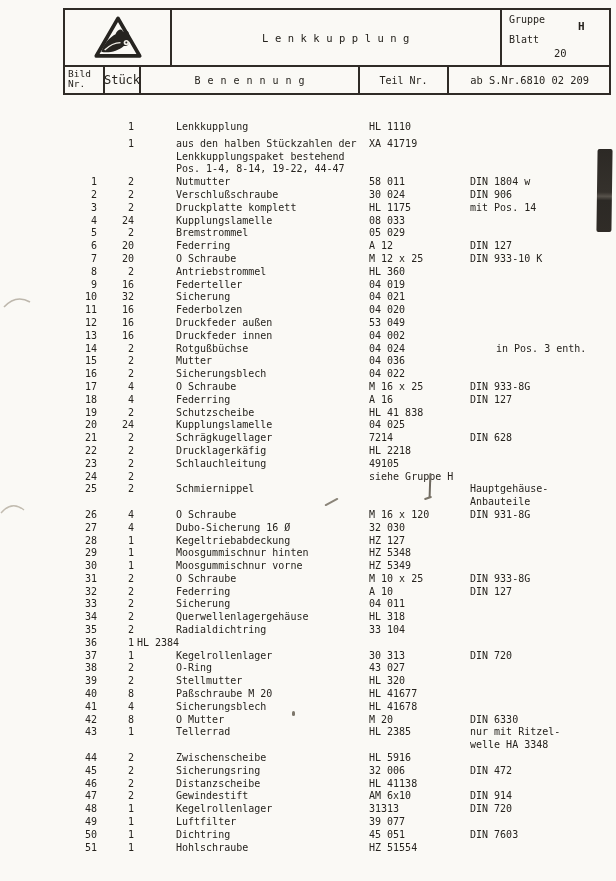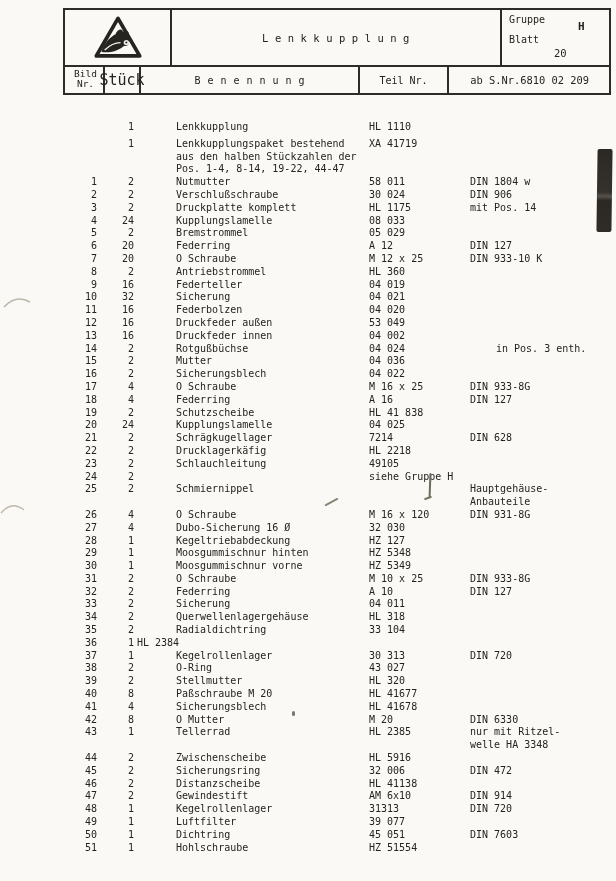--- a/index.html
+++ b/index.html
@@ -11,30 +11,30 @@
     font-family:"DejaVu Sans Mono","Liberation Mono",monospace;
     color:#26231e;
   }
   
   .hdr{
     position:absolute;left:63px;top:8px;width:548px;height:87px;
     border:2px solid #2f2b26;box-sizing:border-box;background:#faf9f5;
   }
   .hdr-row1{display:grid;grid-template-columns:107px 330px 1fr;height:55px;border-bottom:2px solid #2f2b26;}
   .hdr-row2{display:grid;grid-template-columns:40px 36px 219px 89px 1fr;height:26px;}
-  .hdr-row1>div,.hdr-row2>div{box-sizing:border-box;position:relative;text-align:center;}
+  .hdr-row1>div,.hdr-row2>div{box-sizing:border-box;position:relative;}
   .hdr-row1>div:not(:last-child),.hdr-row2>div:not(:last-child){border-right:2px solid #2f2b26;}
   .cell-title{display:flex;align-items:center;justify-content:center;}
   .title-text{font-size:10.5px;letter-spacing:6.5px;padding-left:6px;white-space:pre;}
   .gruppe-label{position:absolute;left:7px;top:4px;font-size:10px;}
   .gruppe-value{position:absolute;left:76px;top:10px;font-size:11px;font-weight:bold;}
   .blatt-label{position:absolute;left:7px;bottom:20px;font-size:10px;}
   .blatt-value{position:absolute;left:52px;bottom:6px;font-size:10.5px;}
   .cell-bild{font-size:9.5px;line-height:10px;padding:2px 0 0 3px;}
-  .cell-stueck{display:flex;align-items:center;justify-content:center;font-size:15px;}
+  .cell-stueck{display:flex;align-items:center;justify-content:center;font-size:12px;}
   .cell-benhdr{display:flex;align-items:center;justify-content:center;}
   .benhdr-text{font-size:10px;letter-spacing:7px;padding-left:7px;}
   .cell-teilhdr{display:flex;align-items:center;justify-content:center;font-size:10px;}
   .cell-serial{display:flex;align-items:center;justify-content:flex-end;font-size:10.4px;padding-right:20px;white-space:pre;}
   
   .cell-logo{display:flex;align-items:center;justify-content:center;}
   .logo-svg{display:block;}
   
   .tbody{position:absolute;left:0;top:121px;width:616px;}
   .row{display:grid;grid-template-columns:103px 34px 232px 101px 1fr;font-size:10px;line-height:12.8px;}
@@ -105,21 +105,21 @@
   <div class="tbody">
       <div class="row">
         <div class="c-bild"><div></div></div>
         <div class="c-stk"><div>1</div></div>
         <div class="c-name"><div>Lenkkupplung</div></div>
         <div class="c-part"><div>HL 1110</div></div>
       </div>
       <div class="row" style="margin-top: 4px;">
         <div class="c-bild"><div></div></div>
         <div class="c-stk"><div>1</div></div>
-        <div class="c-name"><div>Lenkkupplungspaket bestehend</div><div>aus den halben Stückzahlen der</div><div>Pos. 1-4, 8-14, 19-22, 44-47</div></div>
+        <div class="c-name"><div>aus den halben Stückzahlen der</div><div>Lenkkupplungspaket bestehend</div><div>Pos. 1-4, 8-14, 19-22, 44-47</div></div>
         <div class="c-part"><div>XA 41719</div></div>
         <div class="c-note"></div>
       </div>
       <div class="row">
         <div class="c-bild"><div>1</div></div>
         <div class="c-stk"><div>2</div></div>
         <div class="c-name"><div>Nutmutter</div></div>
         <div class="c-part"><div>58 011</div></div>
         <div class="c-note"><div>DIN 1804 w</div></div>
       </div>

